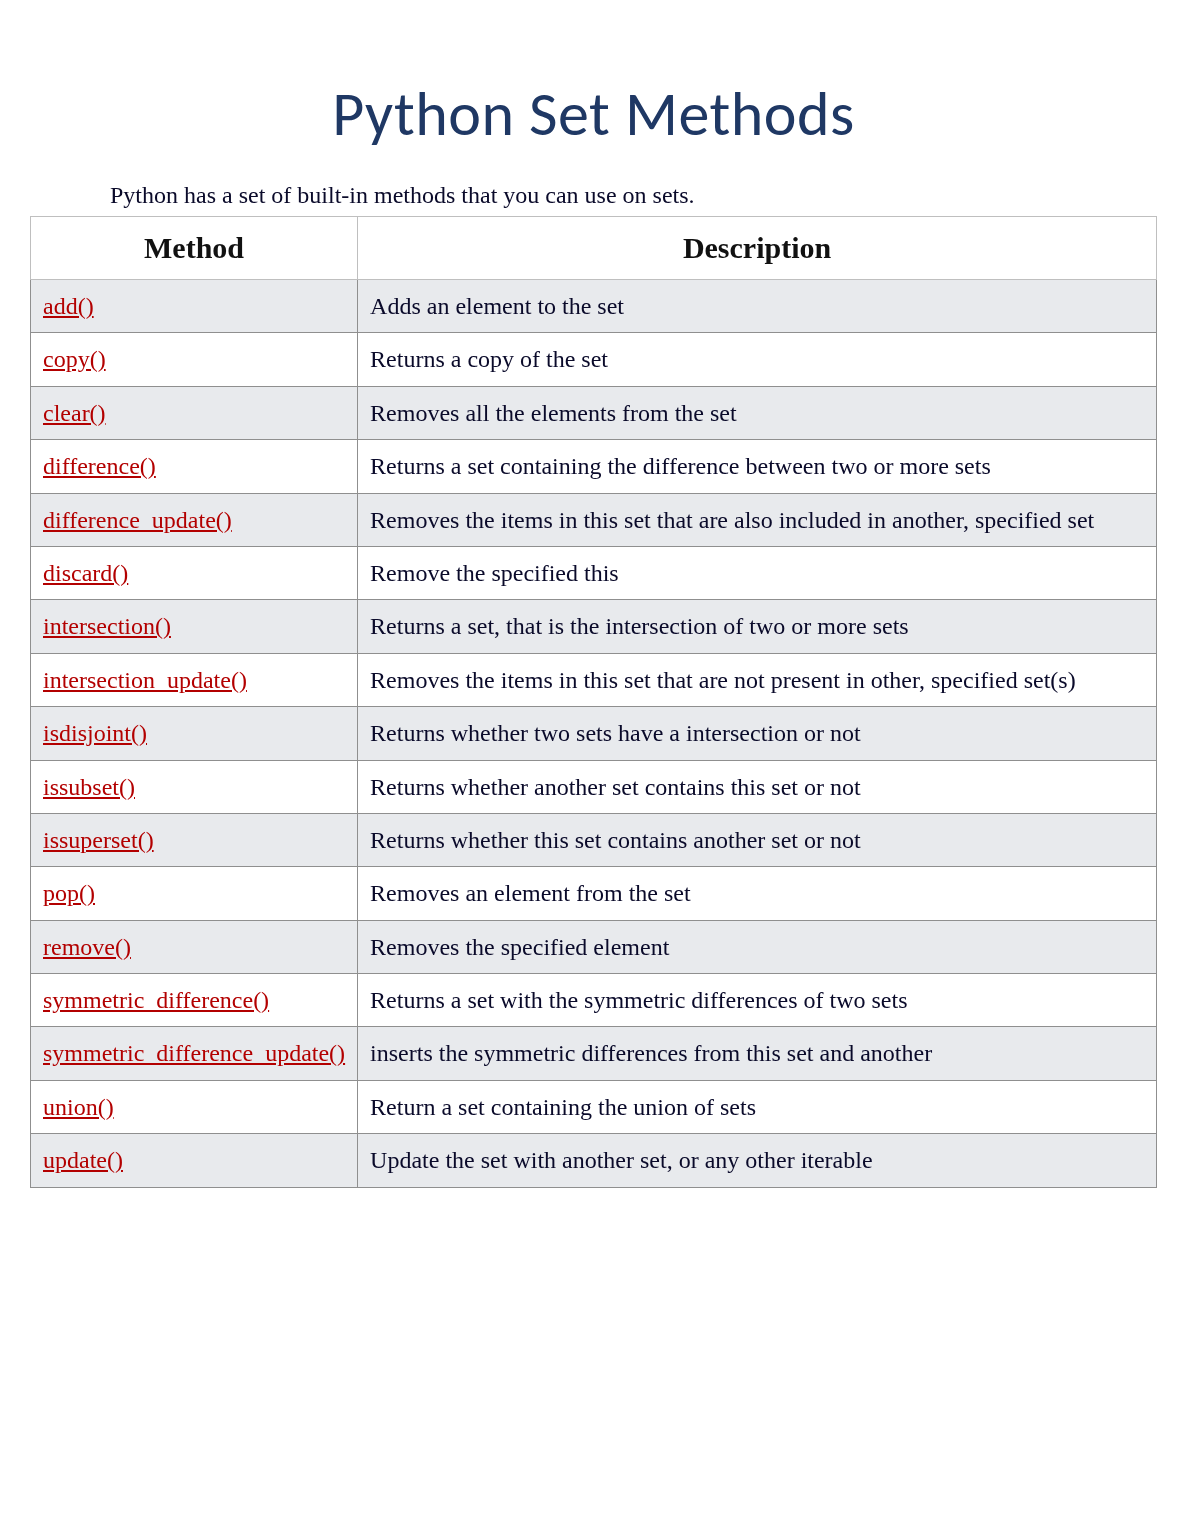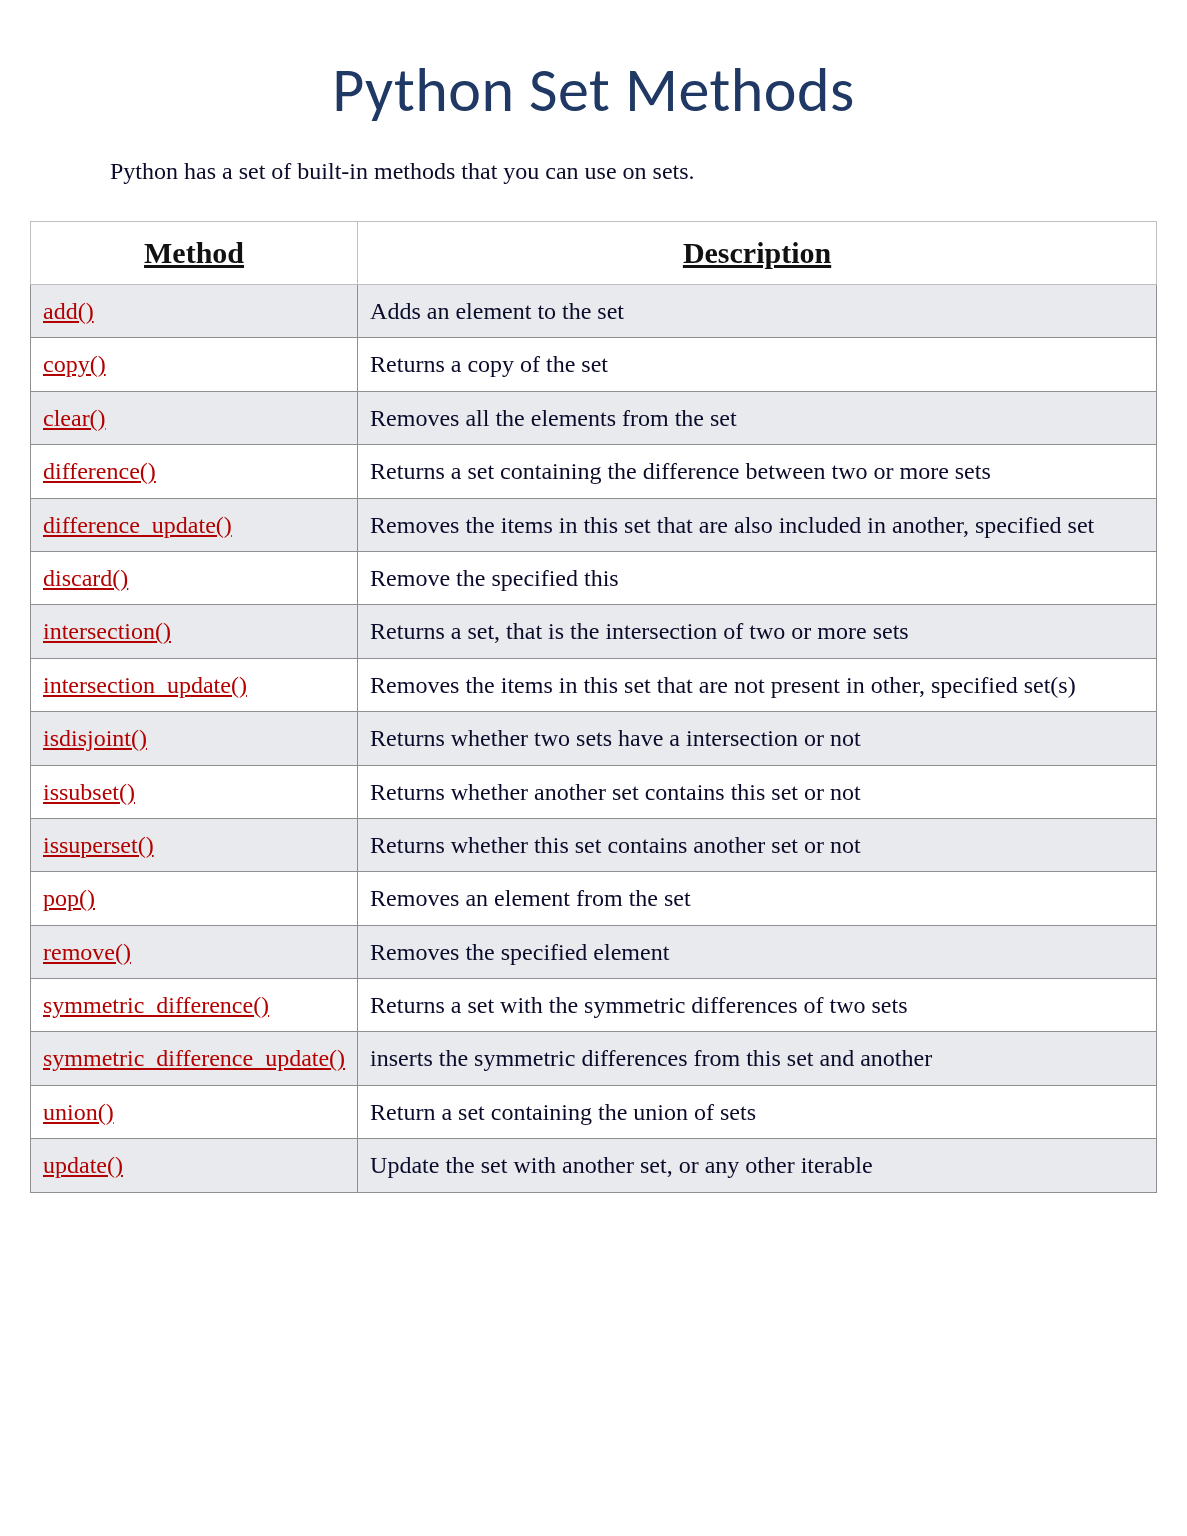--- a/index.html
+++ b/index.html
@@ -15,43 +15,42 @@
     min-height: 1536px;
     box-sizing: border-box;
     padding: 0 30px;
   }
   h1.title {
     font-family: "Segoe UI", "Calibri", Arial, sans-serif;
     font-weight: 400;
     color: #1f3864;
     font-size: 62px;
     text-align: center;
-    margin: 52px 0 30px 0;
+    margin: 76px 0 30px 0;
     letter-spacing: 0.5px;
   }
   p.intro {
     font-size: 24px;
     color: #0a0a2a;
-    margin: 0 0 36px 80px;
+    margin: 0 0 7px 80px;
   }
   table.methods {
     width: 1127px;
     border-collapse: collapse;
     border: 1px solid #bfbfbf;
     font-size: 24px;
   }
   table.methods th {
     font-family: "Times New Roman", Times, serif;
     font-weight: bold;
     font-size: 30px;
     text-align: center;
     padding: 14px 8px;
     background: #ffffff;
     border: 1px solid #bfbfbf;
-    text-decoration: underline;
   }
   table.methods th:first-child {
     width: 305px;
   }
   table.methods td {
     border: 1px solid #8f8f8f;
     padding: 10px 12px;
     vertical-align: top;
     line-height: 1.35;
     margin-left: 8px;

